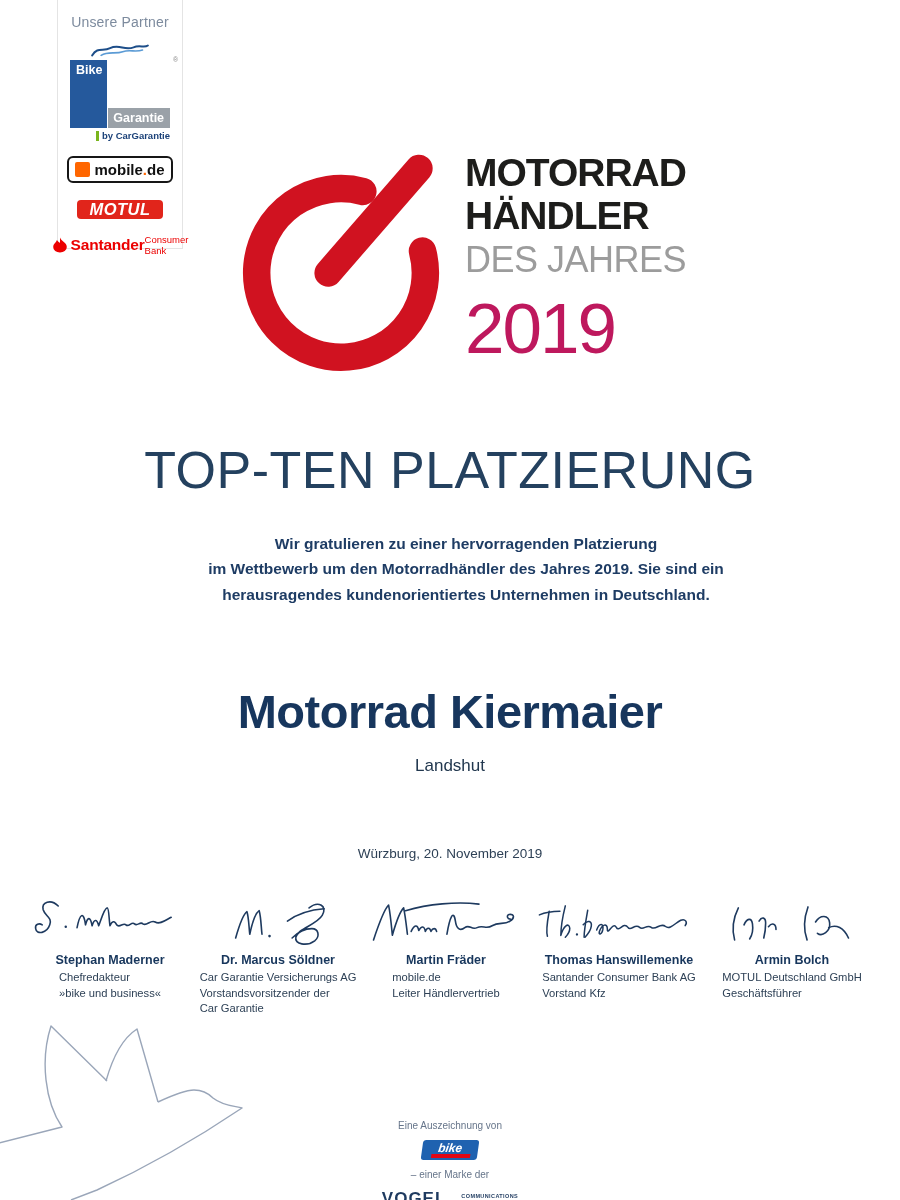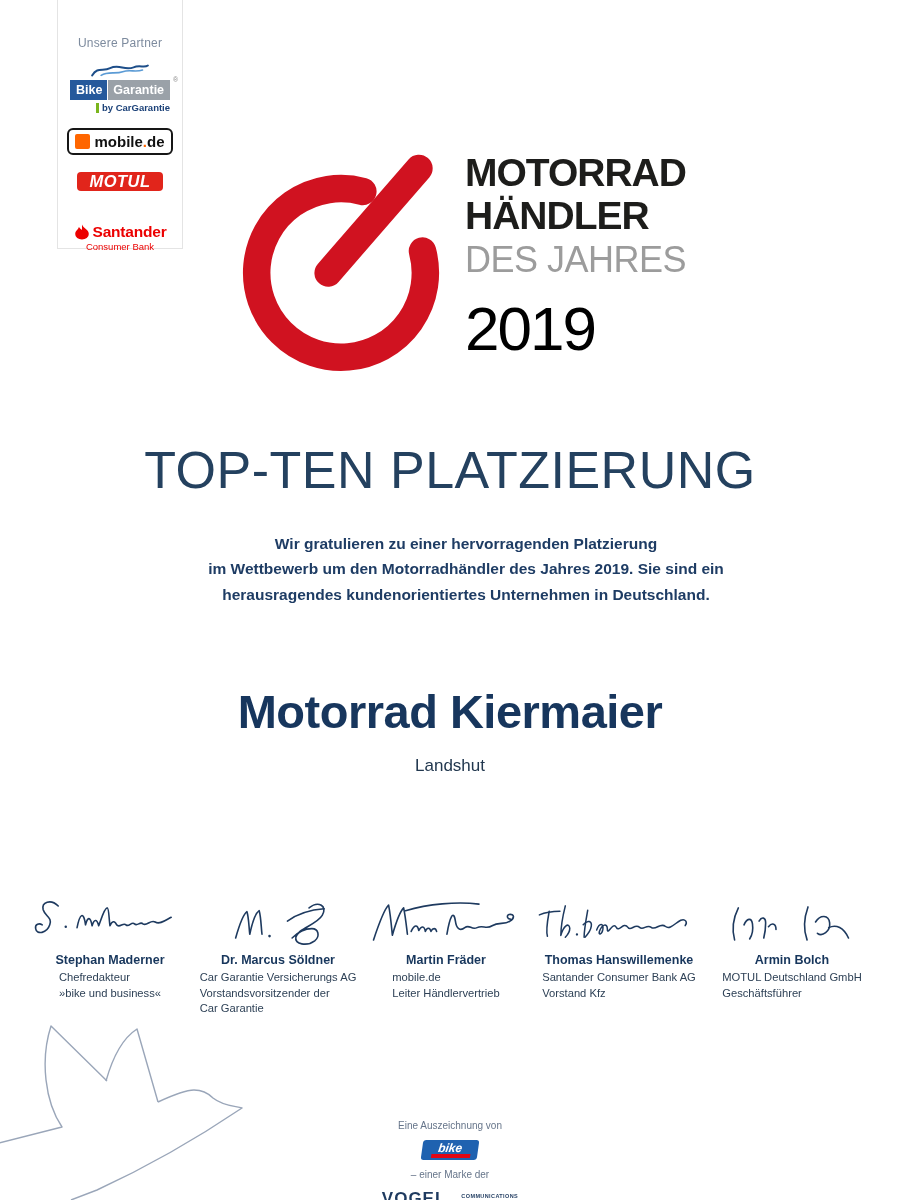--- a/index.html
+++ b/index.html
@@ -3,48 +3,48 @@
 <meta charset="utf-8">
 <style>
   html,body{margin:0;padding:0;background:#fff;}
   .page{position:relative;width:900px;height:1200px;background:#ffffff;overflow:hidden;
         font-family:"Liberation Sans", sans-serif;color:#1e3c64;}
 
   
   .partner-panel{position:absolute;left:57px;top:-2px;width:126px;height:251px;
     background:#fff;border:1px solid #e4e4e4;border-top:none;box-sizing:border-box;
     display:flex;flex-direction:column;align-items:center;}
-  .partner-title{margin-top:38px;font-size:12px;color:#7d8b9e;letter-spacing:.2px;}
+  .partner-title{margin-top:16px;font-size:14px;color:#7d8b9e;letter-spacing:.2px;}
   .bg-logo{margin-top:11px;display:flex;flex-direction:column;align-items:center;}
   .bg-row{display:flex;align-items:stretch;position:relative;margin-top:1px;}
   .bg-bike{background:#25599c;color:#fff;font-weight:bold;font-size:12.5px;padding:3px 5px 3px 6px;}
-  .bg-gar{background:#9aa1a8;color:#fff;font-weight:bold;font-size:12.5px;padding:3px 6px 3px 5px;margin-left:1px;}
+  .bg-gar{background:#9aa1a8;color:#fff;font-weight:bold;font-size:12.5px;padding:3px 6px 3px 5px;margin-left:1px;margin-top:48px;}
   .bg-reg{position:absolute;right:-8px;top:-4px;font-size:7px;color:#8a8a8a;}
   .bg-sub{display:flex;align-items:center;margin-top:2px;align-self:flex-end;}
   .bg-tick{width:2.5px;height:10px;background:#7ab51d;margin-right:3px;}
   .bg-subtext{font-size:9.5px;color:#1b4178;font-weight:bold;}
   .mob-logo{margin-top:15px;display:flex;align-items:center;border:2px solid #161616;border-radius:6px;
     padding:3px 6px;background:#fff;}
   .mob-square{width:15px;height:15px;background:#ff6600;border-radius:2px;margin-right:4px;}
   .mob-text{font-size:15px;font-weight:bold;color:#111;}
   .mob-dot{color:#ff6600;}
   .motul-logo{margin-top:17px;background:#e1251b;border-radius:4px;width:86px;height:26px;
     display:flex;align-items:center;justify-content:center;}
   .motul-text{color:#fff;font-weight:bold;font-style:italic;font-size:16.5px;letter-spacing:.5px;}
-  .sant-logo{margin-top:32px;display:flex;flex-direction:column;align-items:center;}
+  .sant-logo{margin-top:15px;display:flex;flex-direction:row;align-items:center;}
   .sant-row{display:flex;align-items:center;}
   .sant-text{color:#ec0000;font-size:15.5px;font-weight:bold;margin-left:3px;letter-spacing:-.2px;}
   .sant-sub{color:#ec0000;font-size:9.5px;margin-top:0px;}
 
   
   .award{position:absolute;left:231px;top:150px;display:flex;}
   .award-text{margin-left:14px;padding-top:1px;}
   .aw-l1,.aw-l2{font-size:39px;font-weight:bold;color:#1d1d1b;line-height:43px;letter-spacing:-1px;}
   .aw-l3{font-size:36px;color:#9c9c9c;line-height:45px;letter-spacing:-.5px;}
-  .aw-year{font-size:62px;color:#000000;line-height:88px;letter-spacing:-2px;margin-top:3px;}
+  .aw-year{font-size:71px;color:#be185d;line-height:88px;letter-spacing:-2px;margin-top:3px;}
 
   
   .heading{position:absolute;top:440px;left:0;width:100%;text-align:center;margin:0;
     font-size:52px;font-weight:normal;color:#24415f;letter-spacing:.5px;}
   .congrats{position:absolute;top:531px;left:16px;width:100%;text-align:center;
     font-size:15.5px;font-weight:bold;color:#1e3c64;line-height:25.3px;}
   .recipient{position:absolute;top:684px;left:0;width:100%;text-align:center;
     font-size:47px;font-weight:bold;color:#17365d;letter-spacing:-.5px;}
   .city{position:absolute;top:756px;left:0;width:100%;text-align:center;font-size:17px;color:#22384f;}
   .dateline{position:absolute;top:846px;left:0;width:100%;text-align:center;font-size:13.5px;color:#2e4156;}
@@ -136,20 +136,21 @@
 
   <h1 class="heading">TOP-TEN PLATZIERUNG</h1>
   <div class="congrats">
     <div>Wir gratulieren zu einer hervorragenden Platzierung</div>
     <div>im Wettbewerb um den Motorradhändler des Jahres 2019. Sie sind ein</div>
     <div>herausragendes kundenorientiertes Unternehmen in Deutschland.</div>
   </div>
 
   <div class="recipient">Motorrad Kiermaier</div>
   <div class="city">Landshut</div>
+  <div class="dateline">Würzburg, 20. November 2019</div>
 
   <div class="signatures">
 
     <div class="sig-col">
       <svg class="sig-svg" width="160" height="58" viewBox="0 0 170 58">
         <path d="M30,12 C22,4 12,8 14,16 C16,23 24,24 21,32 C18,41 7,43 6,36 C5,31 10,30 13,32"></path>
         <circle cx="38" cy="34" r="1.3"></circle>
         <path d="M50,35 C53,20 57,17 59,32 C61,24 64,22 66,33 C68,26 71,25 73,33 C75,28 79,14 82,14 C84,14 84,28 85,33 C87,28 90,27 92,32 C95,36 99,29 102,32 C105,35 108,28 111,31 C114,34 117,28 120,31 C124,34 128,26 133,29 C138,32 144,27 150,24"></path>
       </svg>
       <div class="sig-name">Stephan Maderner</div>

